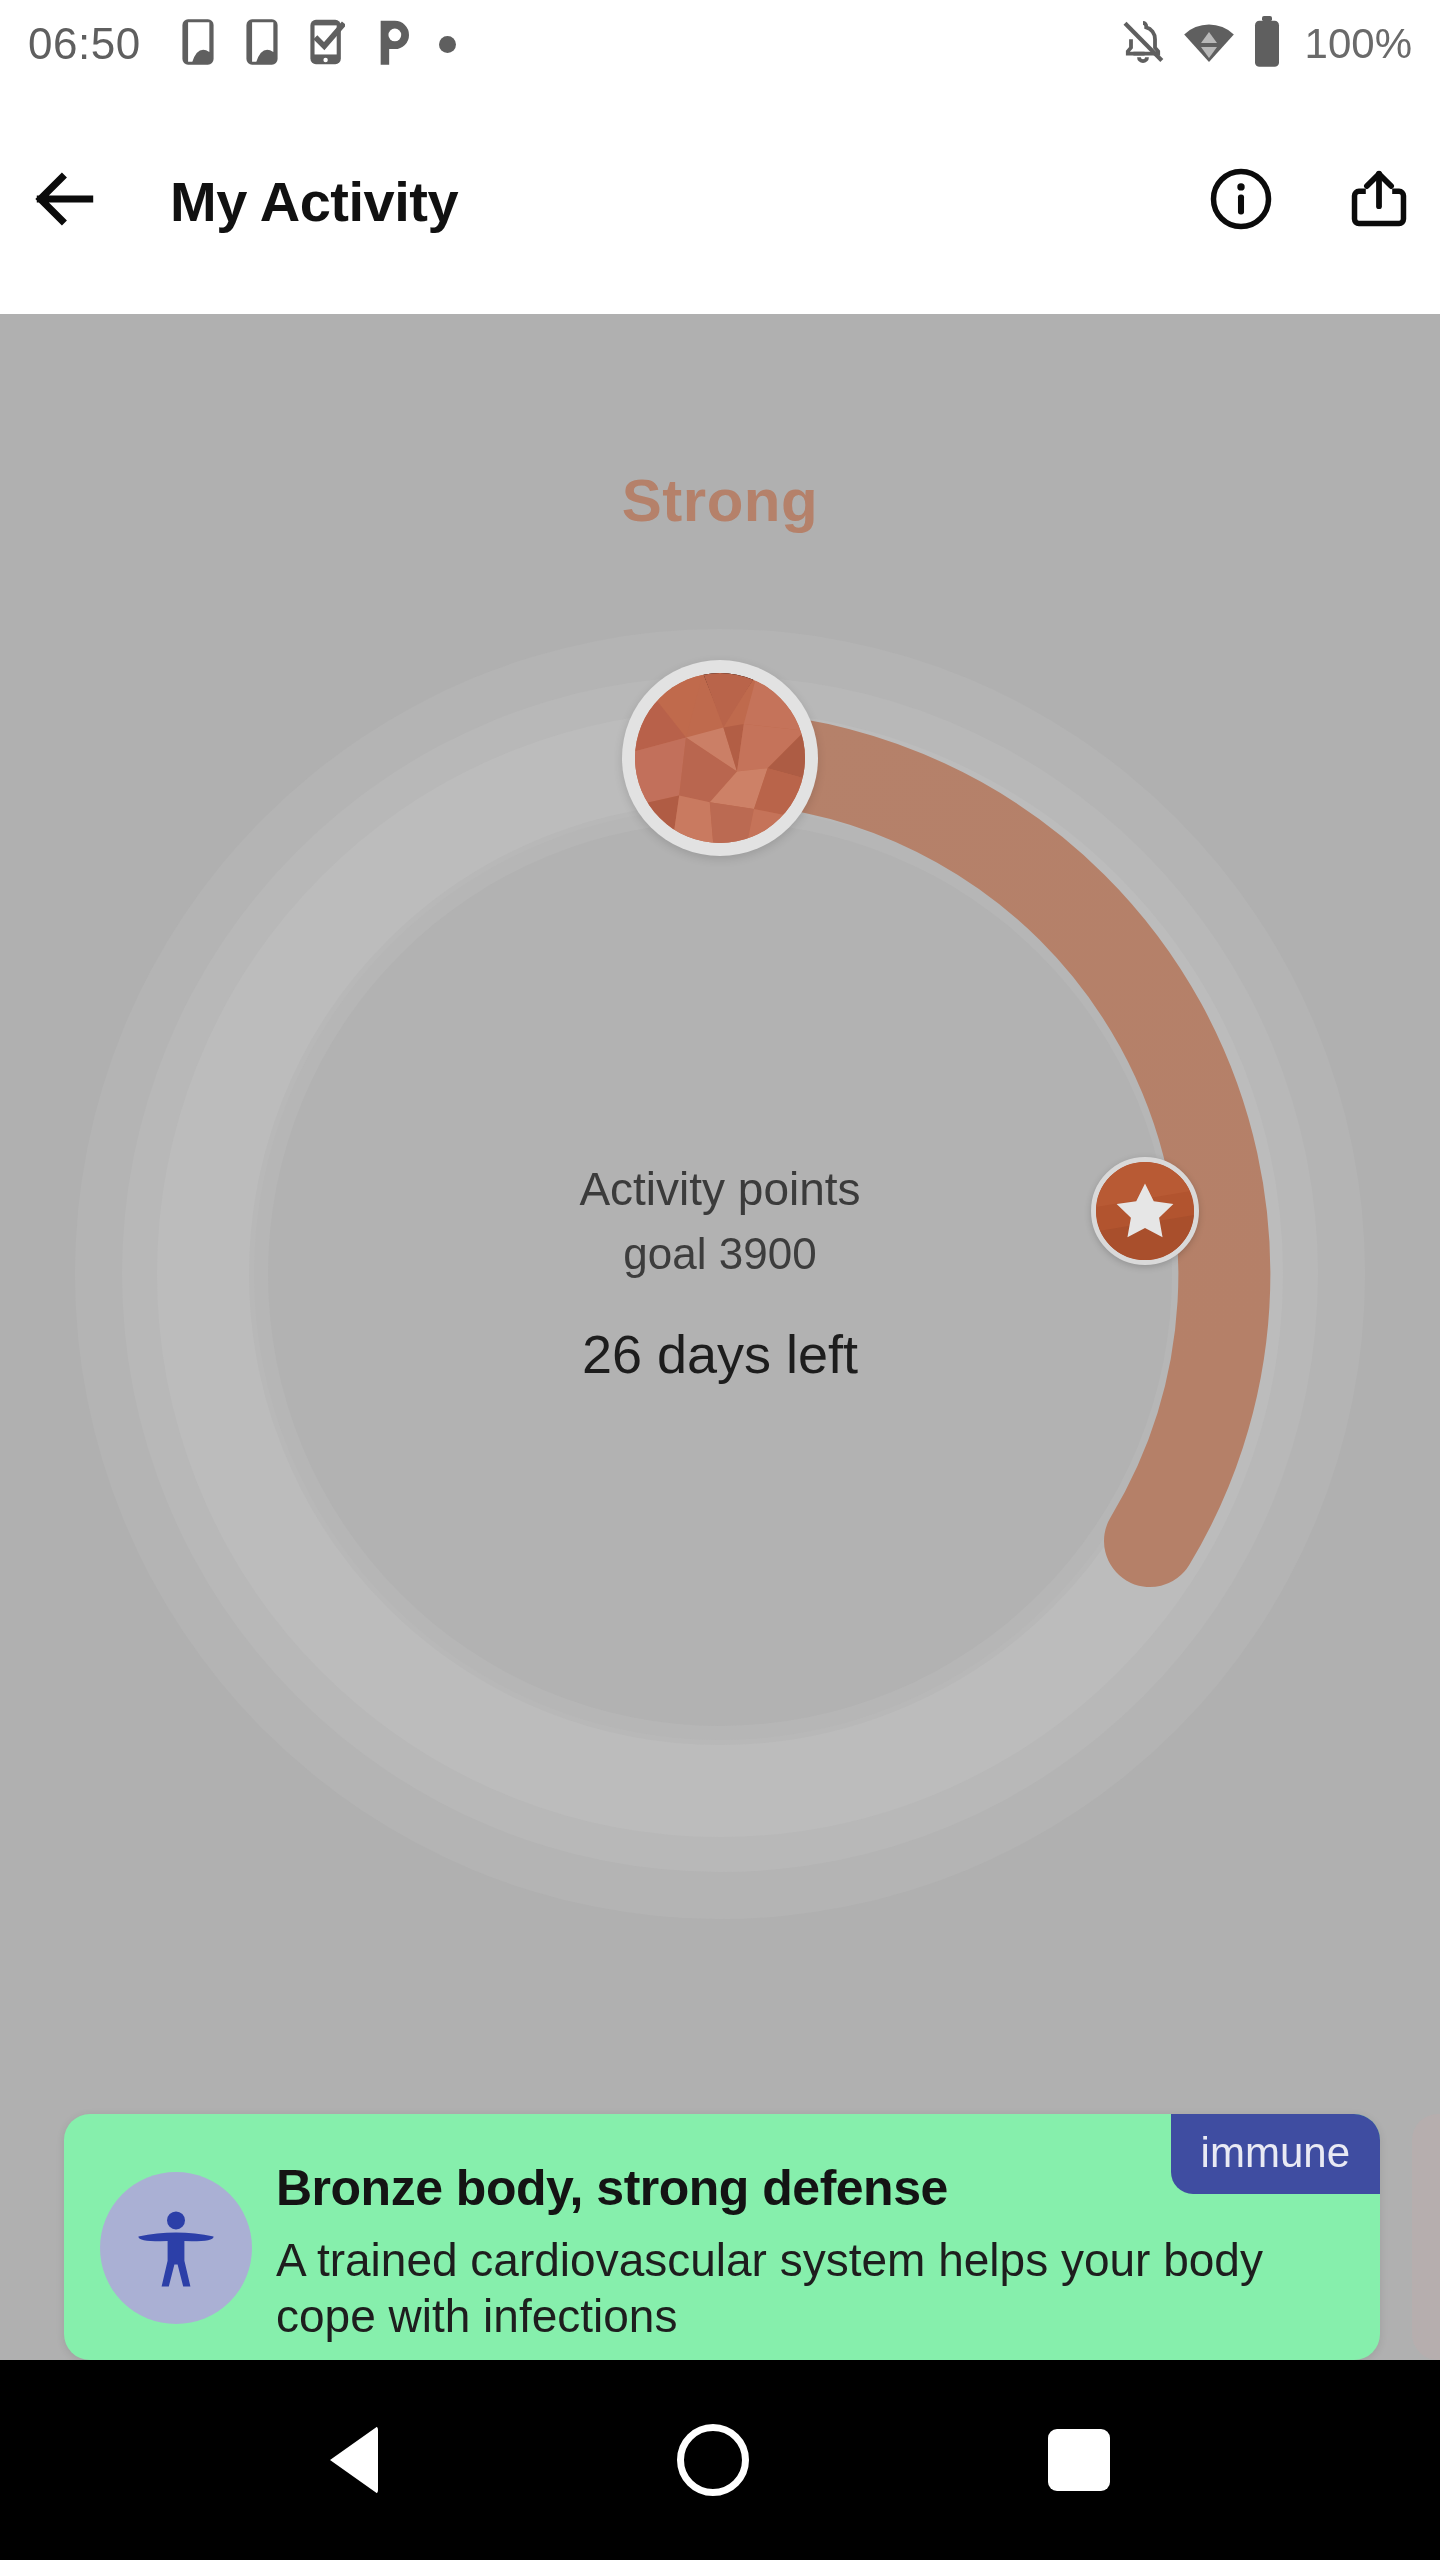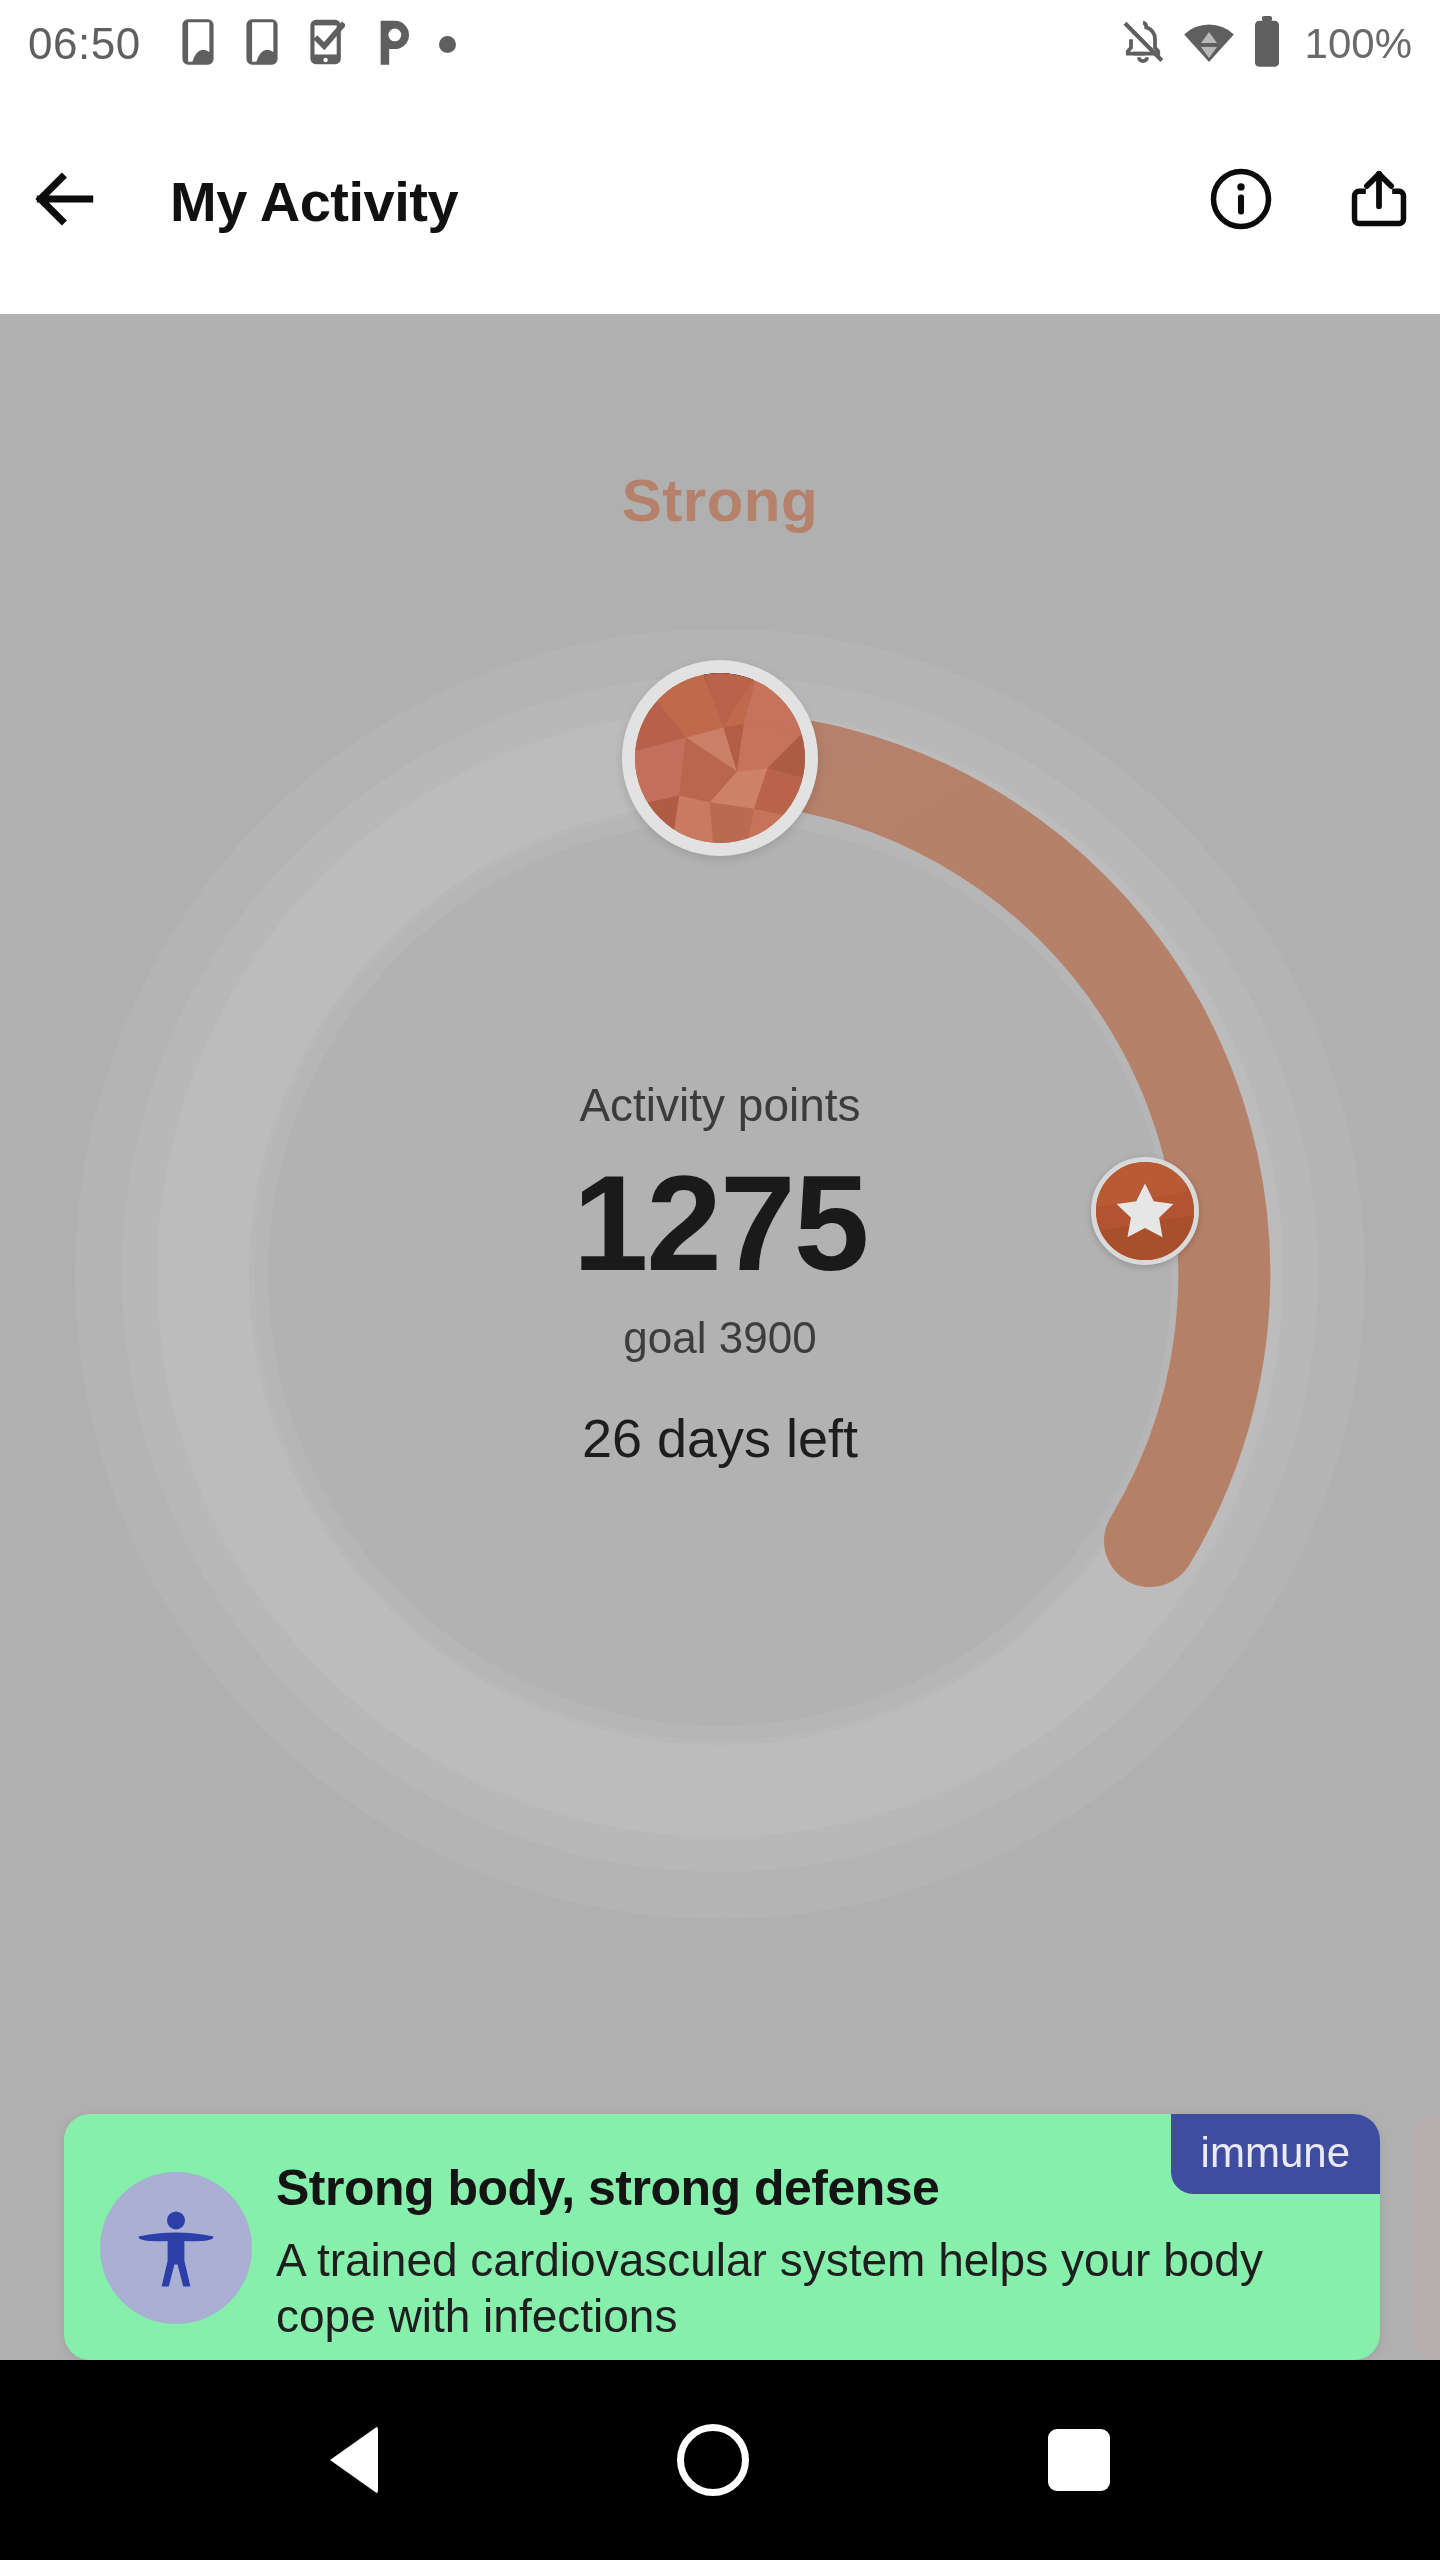--- a/index.html
+++ b/index.html
@@ -262,21 +262,20 @@
         <circle cx="650" cy="650" r="517" fill="none" stroke="#bcbcbc" stroke-width="92"></circle>
 
         <circle cx="650" cy="650" r="466" fill="#b6b6b6"></circle>
         <circle cx="650" cy="650" r="452" fill="#b2b2b2"></circle>
 
         <path d="M 650 133 A 517 517 0 0 1 1080 917" fill="none" stroke="url(#arcGrad)" stroke-width="92" stroke-linecap="round"></path>
       </svg>
 
       <div class="ring-center">
         <div class="rc-label">Activity points</div>
-        <div class="rc-value">1275</div>
         <div class="rc-goal">goal 3900</div>
         <div class="rc-days">26 days left</div>
       </div>
 
       <div class="medal" style="left:552px; top:36px;">
         <div class="medal-inner">
           <svg viewBox="0 0 100 100" preserveAspectRatio="none">
             <polygon points="0,0 40,0 30,38" fill="#c06a4c"></polygon>
             <polygon points="40,0 72,0 52,30" fill="#b4destroy"></polygon>
             <polygon points="40,0 72,0 52,32" fill="#b9644a"></polygon>
@@ -312,21 +311,21 @@
       <div class="card">
         <div class="card-badge">immune</div>
         <div class="card-icon">
           <svg width="96" height="96" viewBox="0 0 24 24">
             <circle cx="12" cy="5.1" r="2.25" fill="#2c3fa8"></circle>
             <path d="M2.6 9.1 Q12 7.2 21.4 9.1 Q21.4 10.7 12 10.2 Q2.6 10.7 2.6 9.1 Z" fill="#2c3fa8"></path>
             <path d="M9.9 10 L9.9 15.2 L8.4 21.6 L10.2 21.6 L11.6 16.1 L12.4 16.1 L13.8 21.6 L15.6 21.6 L14.1 15.2 L14.1 10 Z" fill="#2c3fa8"></path>
           </svg>
         </div>
         <div class="card-body">
-          <div class="card-title">Strong body, strong defense</div>
+          <div class="card-title">Bronze body, strong defense</div>
           <div class="card-text">A trained cardiovascular system helps your body cope with infections</div>
         </div>
       </div>
       <div class="card-peek"></div>
     </div>
   </div>
 
   <div class="navbar">
     <span class="nav-back"></span>
     <span class="nav-home"></span>

